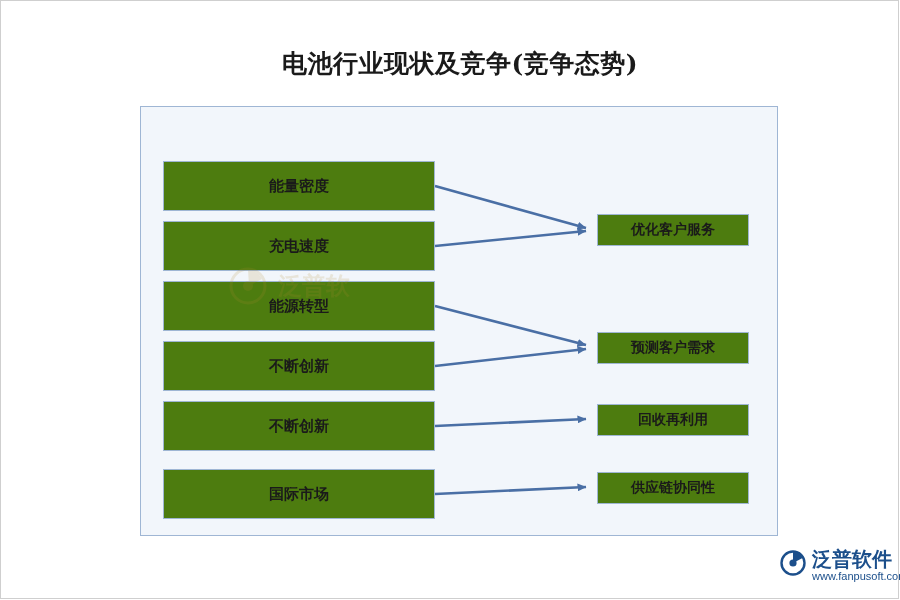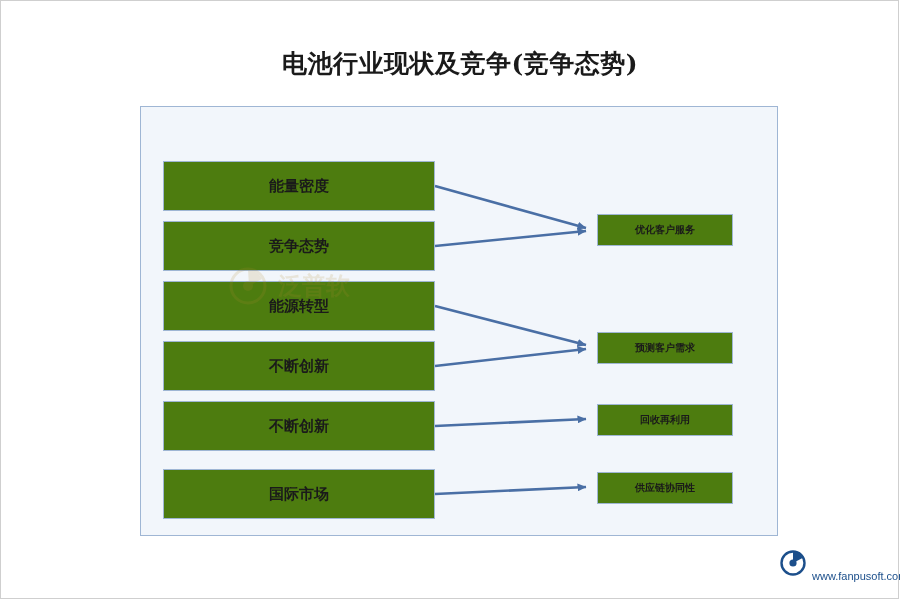--- a/index.html
+++ b/index.html
@@ -58,23 +58,23 @@
     color: #1a1a1a;
     font-family: "DejaVu Sans", "Liberation Sans", sans-serif;
   }
   .left-node {
     left: 163px;
     width: 272px;
     height: 50px;
   }
   .right-node {
     left: 597px;
-    width: 136px;
+    width: 152px;
     height: 32px;
-    font-size: 10px;
+    font-size: 14px;
     font-family: Liberation Serif, serif;
   }
   svg.arrows {
     position: absolute;
     left: 0; top: 0;
     width: 900px; height: 600px;
     pointer-events: none;
   }
   .watermark-center {
     position: absolute;
@@ -148,21 +148,21 @@
     <path d="M435,186 L586,228"></path>
     <path d="M435,246 L586,231"></path>
     <path d="M435,306 L586,345"></path>
     <path d="M435,366 L586,349"></path>
     <path d="M435,426 L586,419"></path>
     <path d="M435,494 L586,487"></path>
   </g>
 </svg>
 
 <div class="node left-node" style="top:161px">能量密度</div>
-<div class="node left-node" style="top:221px">竞争态势</div>
+<div class="node left-node" style="top:221px">充电速度</div>
 <div class="node left-node" style="top:281px">能源转型</div>
 <div class="node left-node" style="top:341px">不断创新</div>
 <div class="node left-node" style="top:401px">不断创新</div>
 <div class="node left-node" style="top:469px">国际市场</div>
 
 <div class="node right-node" style="top:214px">优化客户服务</div>
 <div class="node right-node" style="top:332px">预测客户需求</div>
 <div class="node right-node" style="top:404px">回收再利用</div>
 <div class="node right-node" style="top:472px">供应链协同性</div>
 
@@ -174,14 +174,15 @@
   </svg>
   <div class="wm-text">泛普软</div>
 </div>
 
 <div class="logo">
   <svg class="logo-mark" viewBox="0 0 28 28">
     <circle cx="13" cy="15" r="11.5" fill="none" stroke="#1c4f8b" stroke-width="2.4"></circle>
     <path d="M13 3 a12 12 0 0 1 10.5 6.4 L13 15 z" fill="#1c4f8b"></path>
     <circle cx="13" cy="15" r="3.6" fill="#1c4f8b"></circle>
   </svg>
+  <div class="logo-name">泛普软件</div>
   <div class="logo-url">www.fanpusoft.com</div>
 </div>
 
 </body></html>

